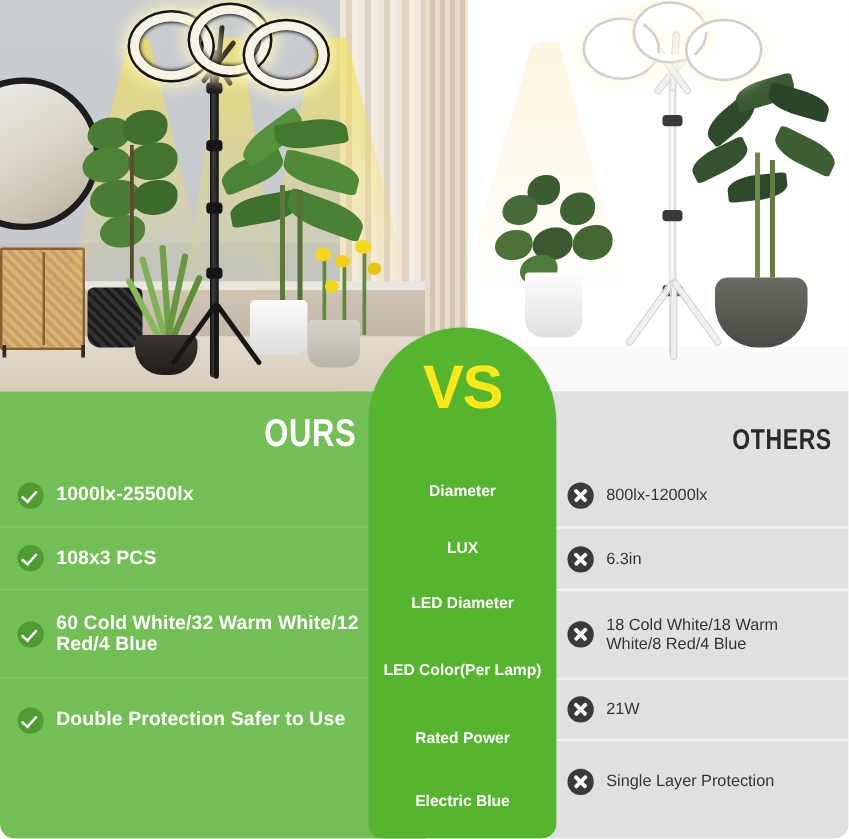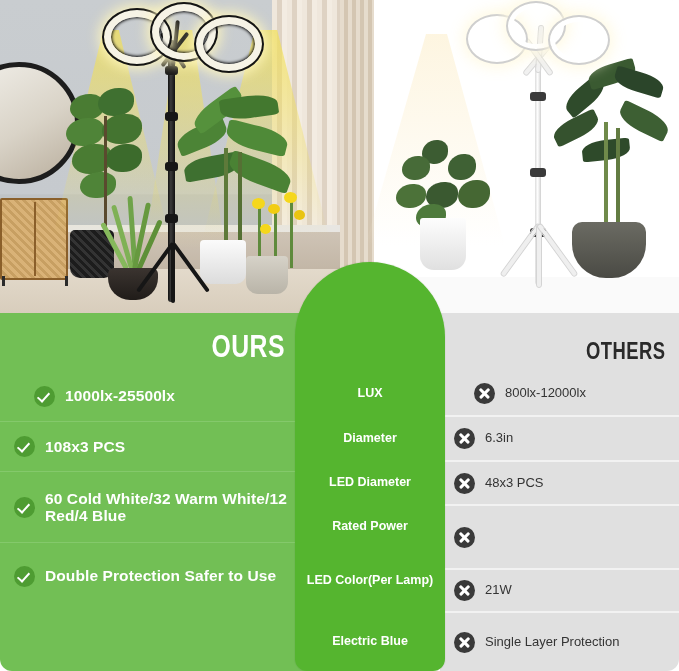--- a/index.html
+++ b/index.html
@@ -140,21 +140,21 @@
   .rows{position:absolute;left:0;right:0;top:58px;bottom:0;display:flex;flex-direction:column;}
   .row{
     display:flex;align-items:center;
     box-sizing:border-box;
   }
   .panel-ours .row{border-top:1px solid #84c96b;padding-left:14px;color:#ffffff;}
   .panel-ours .row:first-child{border-top:none;}
   .panel-others .row{border-top:2px solid #f2f2f2;padding-left:14px;color:#343434;}
   .panel-others .row:first-child{border-top:none;}
 
-  .r1{height:50px;margin-left:20px;} .r2{height:50px;} .r3{height:50px;}
+  .r1{height:50px;} .r2{height:50px;} .r3{height:50px;}
   .r4{height:71px;} .r5{height:49px;} .r6{height:67px;}
 
   .mark{
     flex:0 0 auto;width:21px;height:21px;border-radius:50%;
     margin-right:10px;position:relative;
   }
   .mark.check{background:#4e9c32;}
   .mark.check:before{
     content:"";position:absolute;left:6px;top:4px;width:5px;height:10px;
     border:solid #ffffff;border-width:0 2.4px 2.4px 0;transform:rotate(42deg);
@@ -350,42 +350,40 @@
     </div>
     <div class="rows">
       <div class="row r1">
         <span class="mark cross"></span>
         <span class="val">800lx-12000lx</span>
       </div>
       <div class="row r2">
         <span class="mark cross"></span>
         <span class="val">6.3in</span>
       </div>
-      <div class="row r3">
-        <span class="mark cross"></span>
-        <span class="val">48x3 PCS</span>
-      </div>
       <div class="row r4">
         <span class="mark cross"></span>
+        <span class="val">18 Cold White/18 Warm White/8 Red/4 Blue</span>
       </div>
       <div class="row r5">
         <span class="mark cross"></span>
         <span class="val">21W</span>
       </div>
       <div class="row r6">
         <span class="mark cross"></span>
         <span class="val">Single Layer Protection</span>
       </div>
     </div>
   </div>
 
   <div class="center">
+    <div class="vs">VS</div>
     <div class="center-rows">
+      <div class="crow c2">Diameter</div>
       <div class="crow c1">LUX</div>
-      <div class="crow c2">Diameter</div>
       <div class="crow c3">LED Diameter</div>
+      <div class="crow c4">LED Color(Per Lamp)</div>
       <div class="crow c5">Rated Power</div>
-      <div class="crow c4">LED Color(Per Lamp)</div>
       <div class="crow c6">Electric Blue</div>
     </div>
   </div>
 
 </div>
 
 </body></html>

